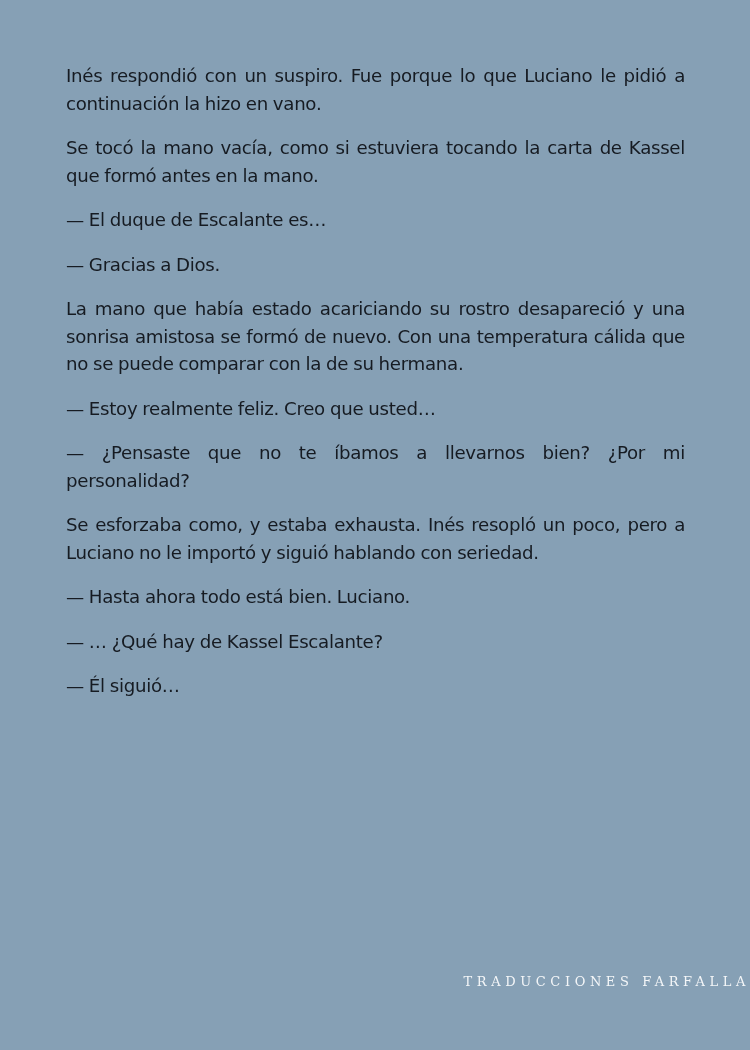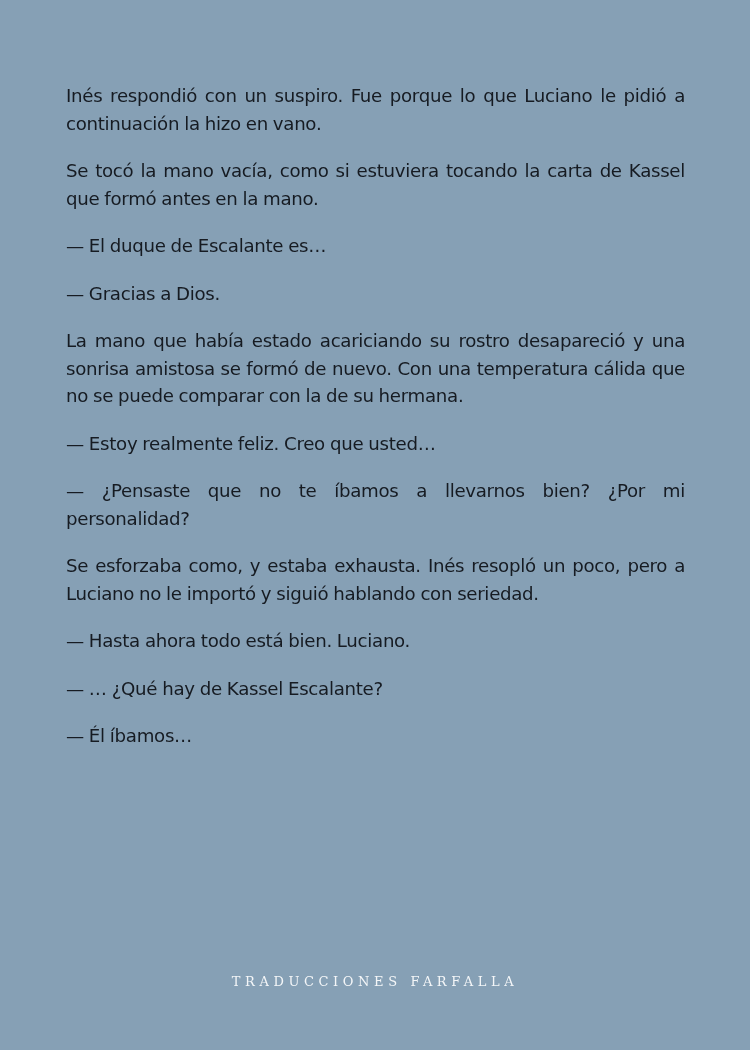--- a/index.html
+++ b/index.html
@@ -24,44 +24,43 @@
       color: #161b22;
       letter-spacing: -0.3px;
       word-spacing: -0.5px;
     }
     .para {
       margin: 0 0 17px 0;
       text-align: justify;
     }
     .para.last-left {
       text-align-last: left;
-      margin-top: 20px;
     }
     .footer {
       position: absolute;
       left: 0;
       top: 974px;
       width: 750px;
-      text-align: center;
+      text-align: right;
       font-family: "DejaVu Serif", serif;
       font-size: 13px;
       letter-spacing: 4.6px;
       color: #f4f6f8;
     }
   </style>
 </head>
 <body>
 
 <div class="page">
   <p class="para last-left">Inés respondió con un suspiro. Fue porque lo que Luciano le pidió a continuación la hizo en vano.</p>
   <p class="para last-left">Se tocó la mano vacía, como si estuviera tocando la carta de Kassel que formó antes en la mano.</p>
   <p class="para last-left">— El duque de Escalante es…</p>
   <p class="para last-left">— Gracias a Dios.</p>
   <p class="para last-left">La mano que había estado acariciando su rostro desapareció y una sonrisa amistosa se formó de nuevo. Con una temperatura cálida que no se puede comparar con la de su hermana.</p>
   <p class="para last-left">— Estoy realmente feliz. Creo que usted…</p>
   <p class="para last-left">— ¿Pensaste que no te íbamos a llevarnos bien? ¿Por mi personalidad?</p>
   <p class="para last-left">Se esforzaba como, y estaba exhausta. Inés resopló un poco, pero a Luciano no le importó y siguió hablando con seriedad.</p>
   <p class="para last-left">— Hasta ahora todo está bien. Luciano.</p>
   <p class="para last-left">— … ¿Qué hay de Kassel Escalante?</p>
-  <p class="para last-left">— Él íbamos…</p>
+  <p class="para last-left">— Él siguió…</p>
 </div>
 
 <div class="footer">TRADUCCIONES FARFALLA</div>
 
 </body></html>

